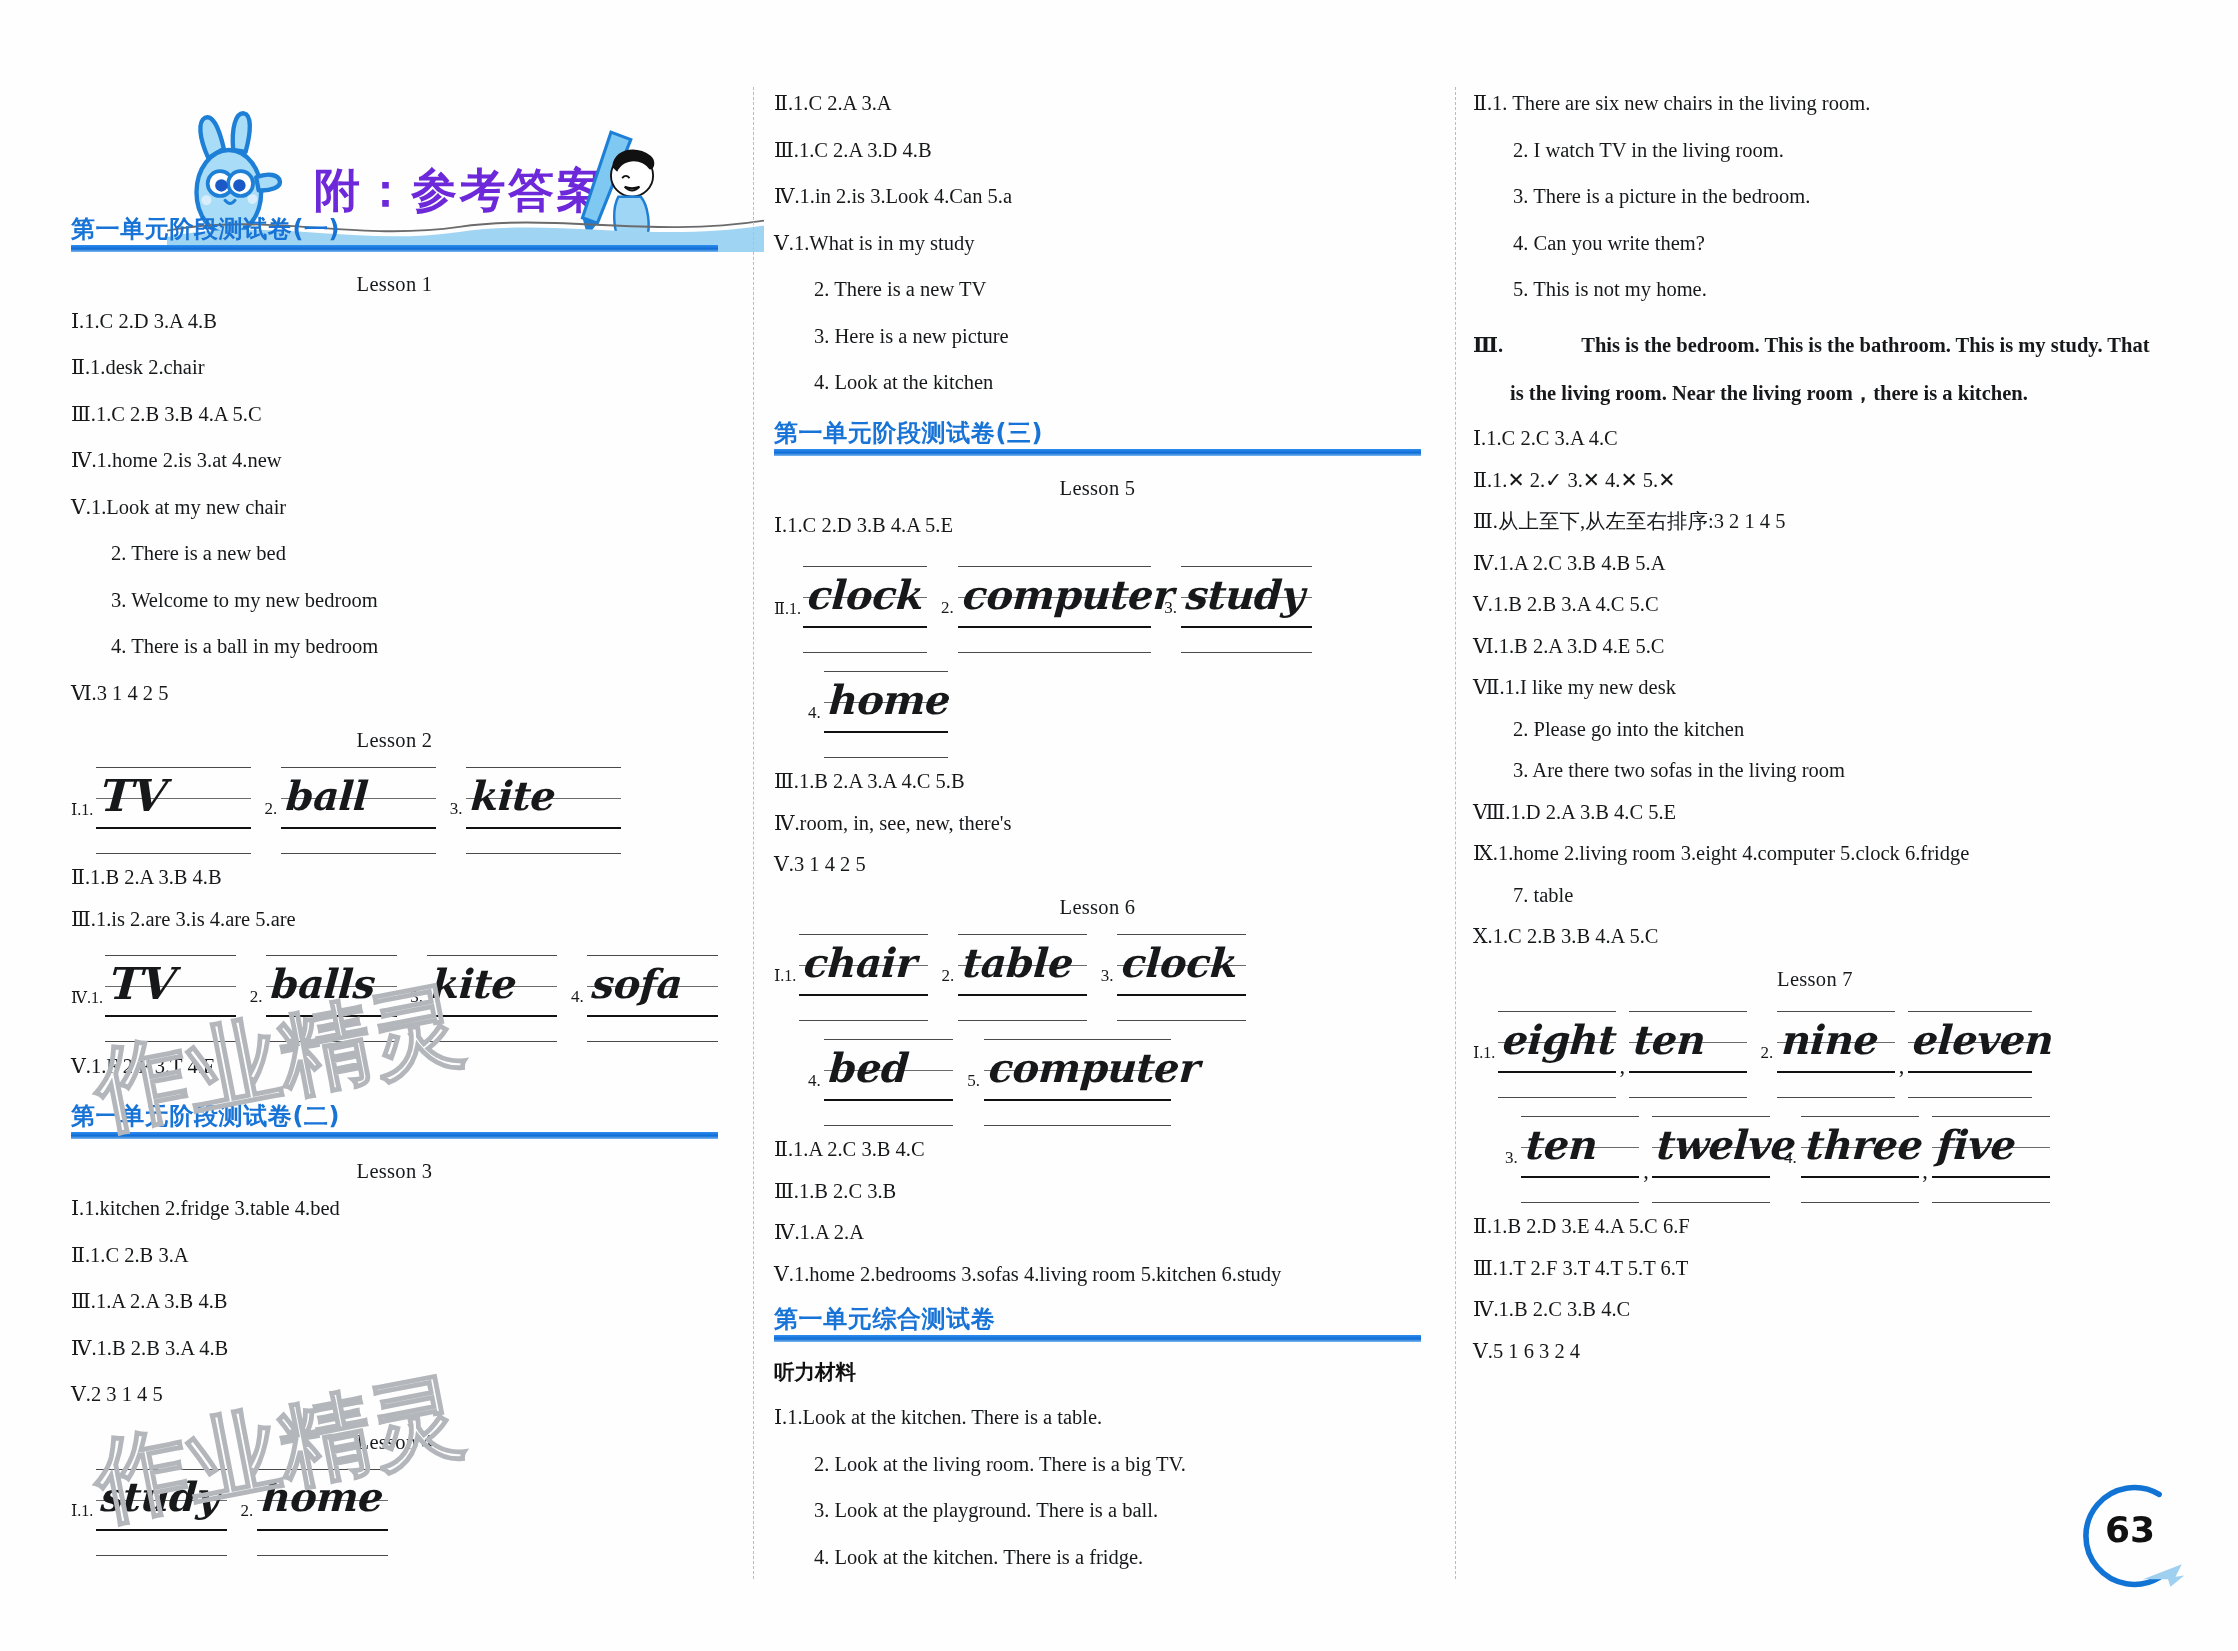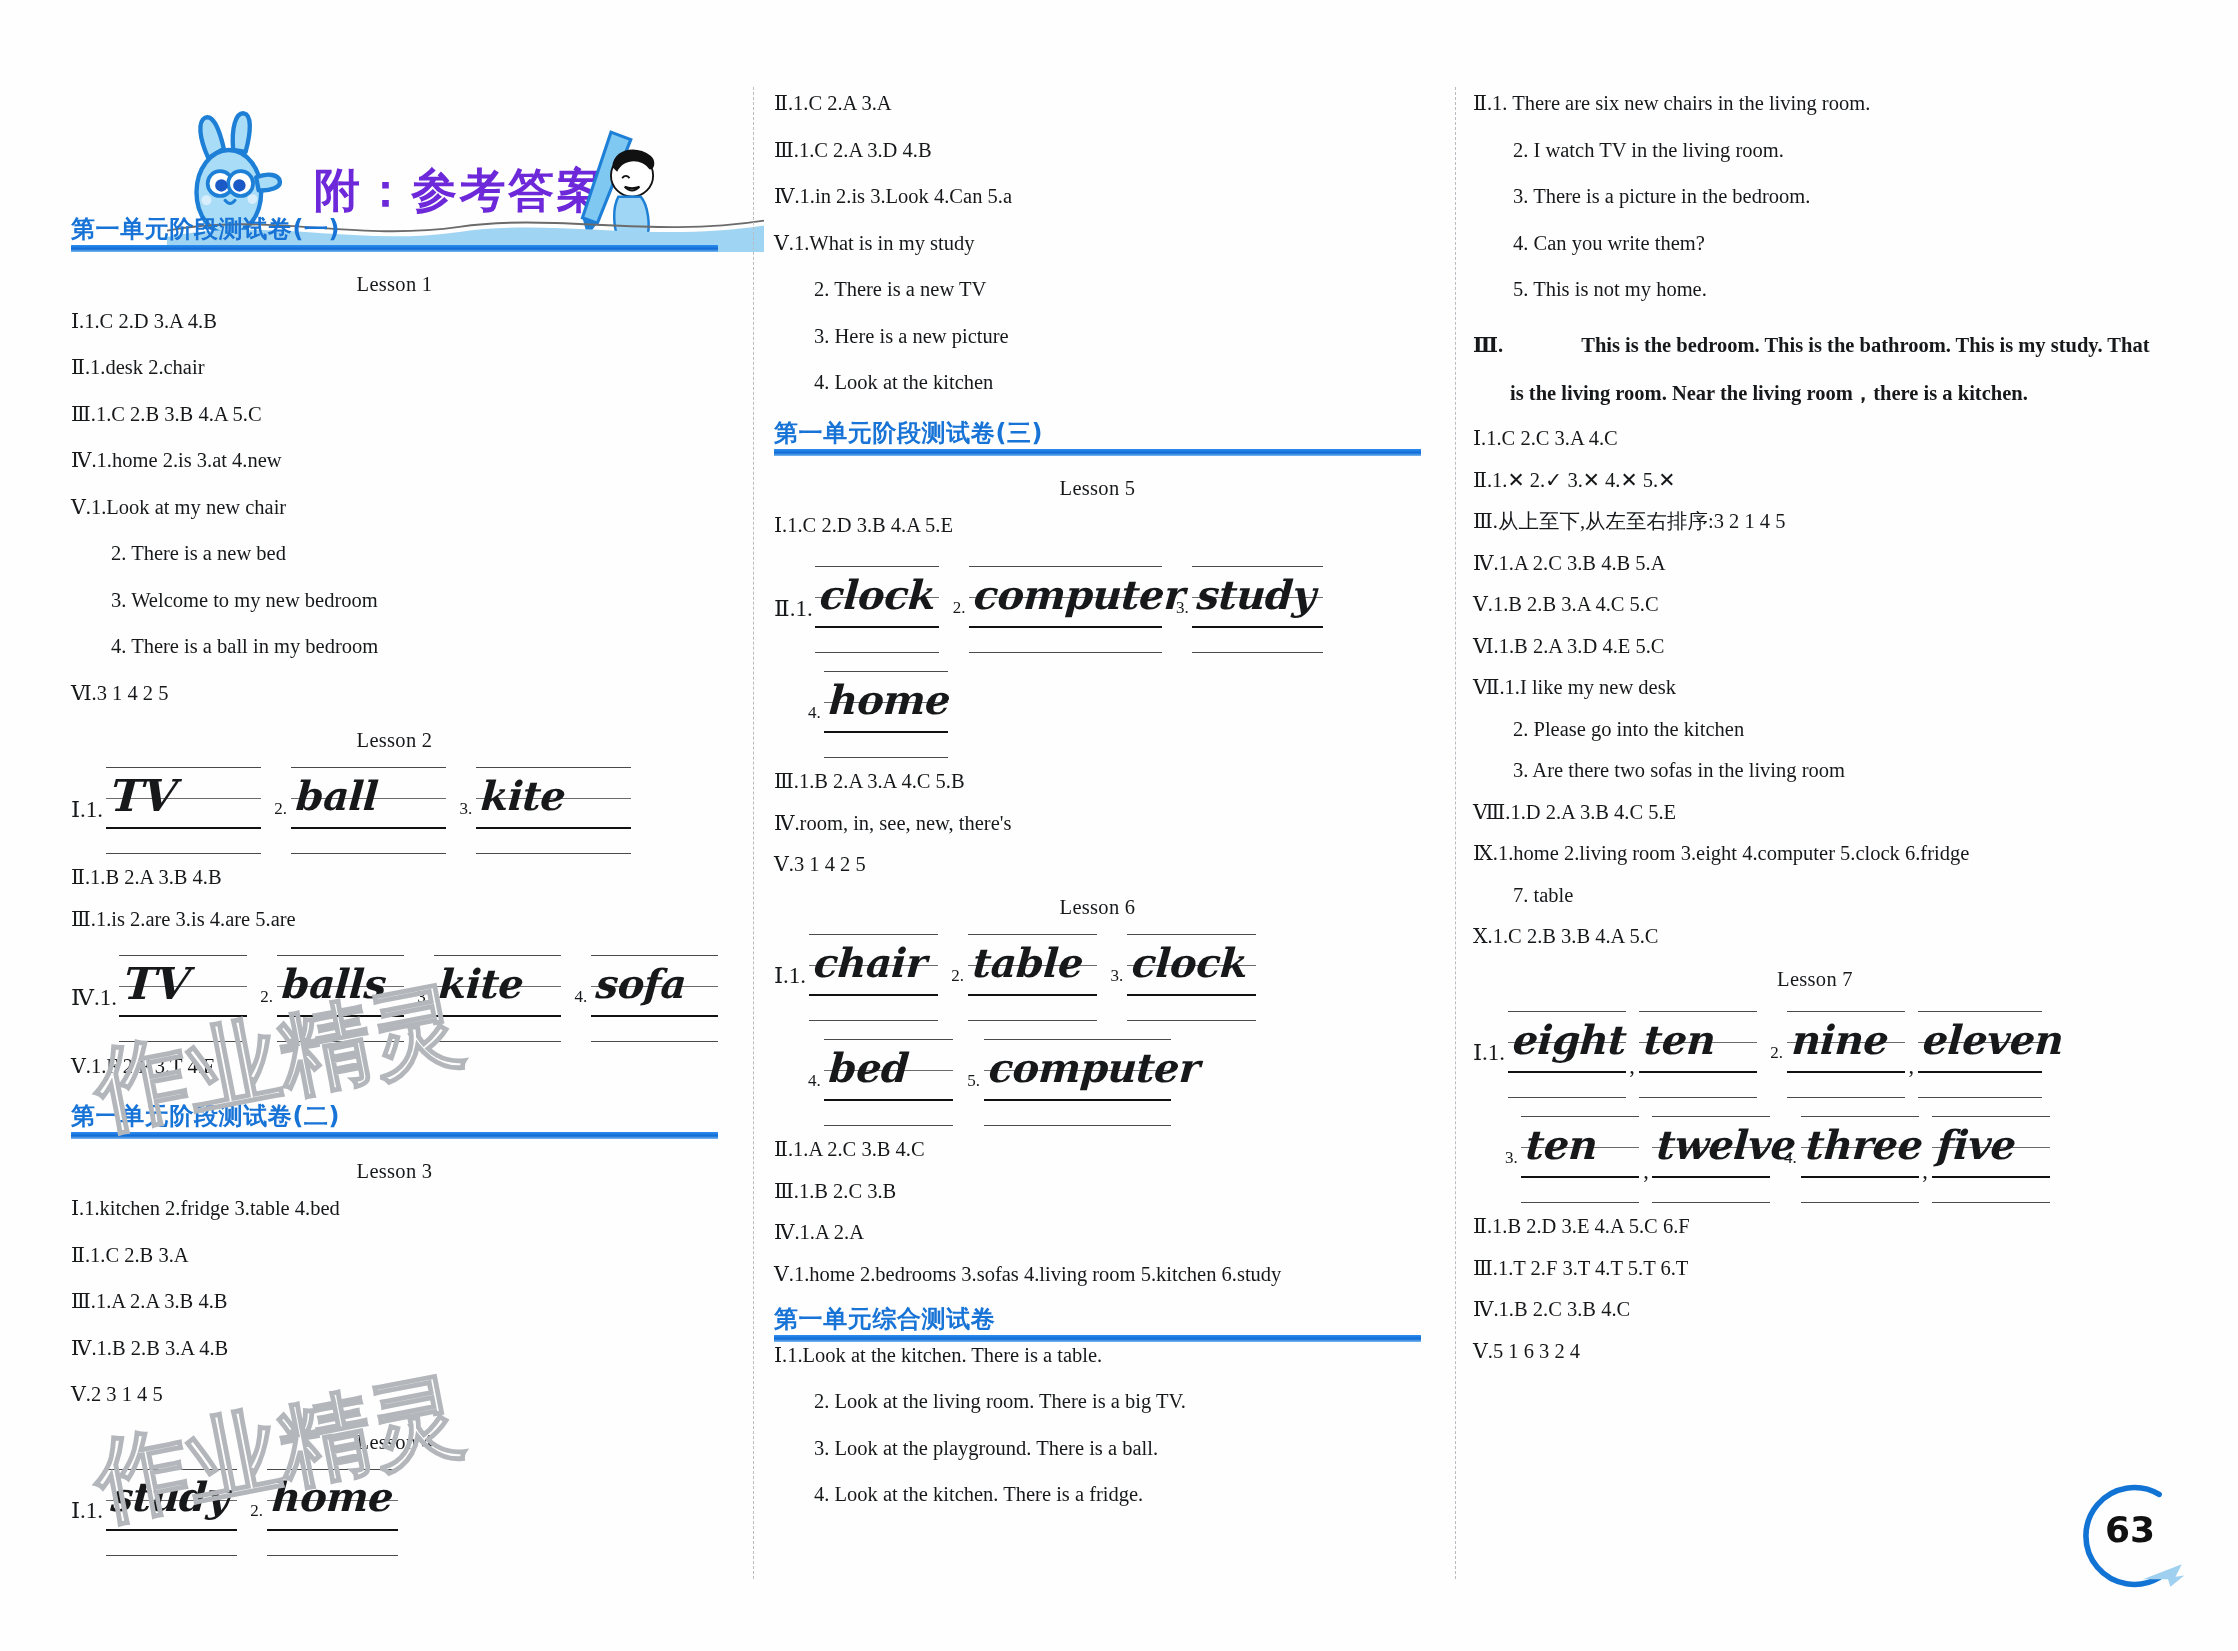--- a/index.html
+++ b/index.html
@@ -58,21 +58,21 @@
   .sub{font-size:20.5px;line-height:1.0;margin:0 0 26px 40px;white-space:nowrap;}
   .zh-label{
     font-family:"DejaVu Sans","Liberation Sans",sans-serif;
     font-weight:bold;font-size:20.5px;margin:16px 0 21px 0;color:#111;
   }
   .para{font-size:20.5px;line-height:1.9;margin:0 0 10px 0;font-weight:bold;}
   .para .ind{display:inline-block;width:73px;}
 
   
   .stave-row{display:flex;align-items:center;margin:8.7px 0 11.2px 0;}
-  .stave-lbl{font-size:23px;margin-right:2.5px;white-space:nowrap;}
+  .stave-lbl{font-size:16px;margin-right:2.5px;white-space:nowrap;}
   .stave-num{font-size:17px;margin:0 3.7px 0 13.7px;white-space:nowrap;}
   .stave{
     position:relative;height:94px;margin-top:0;
   }
   .stave .ln{position:absolute;left:0;right:0;height:0;}
   .stave .ln.t{top:5px;border-top:1.2px solid #4a4a4a;}
   .stave .ln.m{top:36px;border-top:1.2px solid #6b6b6b;}
   .stave .ln.b{top:65px;border-top:2.5px solid #111;}
   .stave .ln.x{top:91px;border-top:1.2px solid #4a4a4a;}
   .stave .word{
@@ -379,20 +379,21 @@
     <div class="ans tight" style="margin-top:11.2px">Ⅱ.1.A  2.C  3.B  4.C</div>
     <div class="ans tight">Ⅲ.1.B  2.C  3.B</div>
     <div class="ans tight">Ⅳ.1.A  2.A</div>
     <div class="ans tight">Ⅴ.1.home  2.bedrooms  3.sofas  4.living room  5.kitchen  6.study</div>
 
     <div class="sec-title">
       <span class="zh">第一单元综合测试卷</span>
       <span class="bar"></span>
     </div>
 
+    <div class="zh-label">听力材料</div>
     <div class="ans">Ⅰ.1.Look at the kitchen. There is a table.</div>
     <div class="sub">2. Look at the living room. There is a big TV.</div>
     <div class="sub">3. Look at the playground. There is a ball.</div>
     <div class="sub">4. Look at the kitchen. There is a fridge.</div>
   </div>
 
   <div class="col" id="col3" style="top:93px;width:684px;">
     <div class="ans">Ⅱ.1. There are six new chairs in the living room.</div>
     <div class="sub">2. I watch TV in the living room.</div>
     <div class="sub">3. There is a picture in the bedroom.</div>

